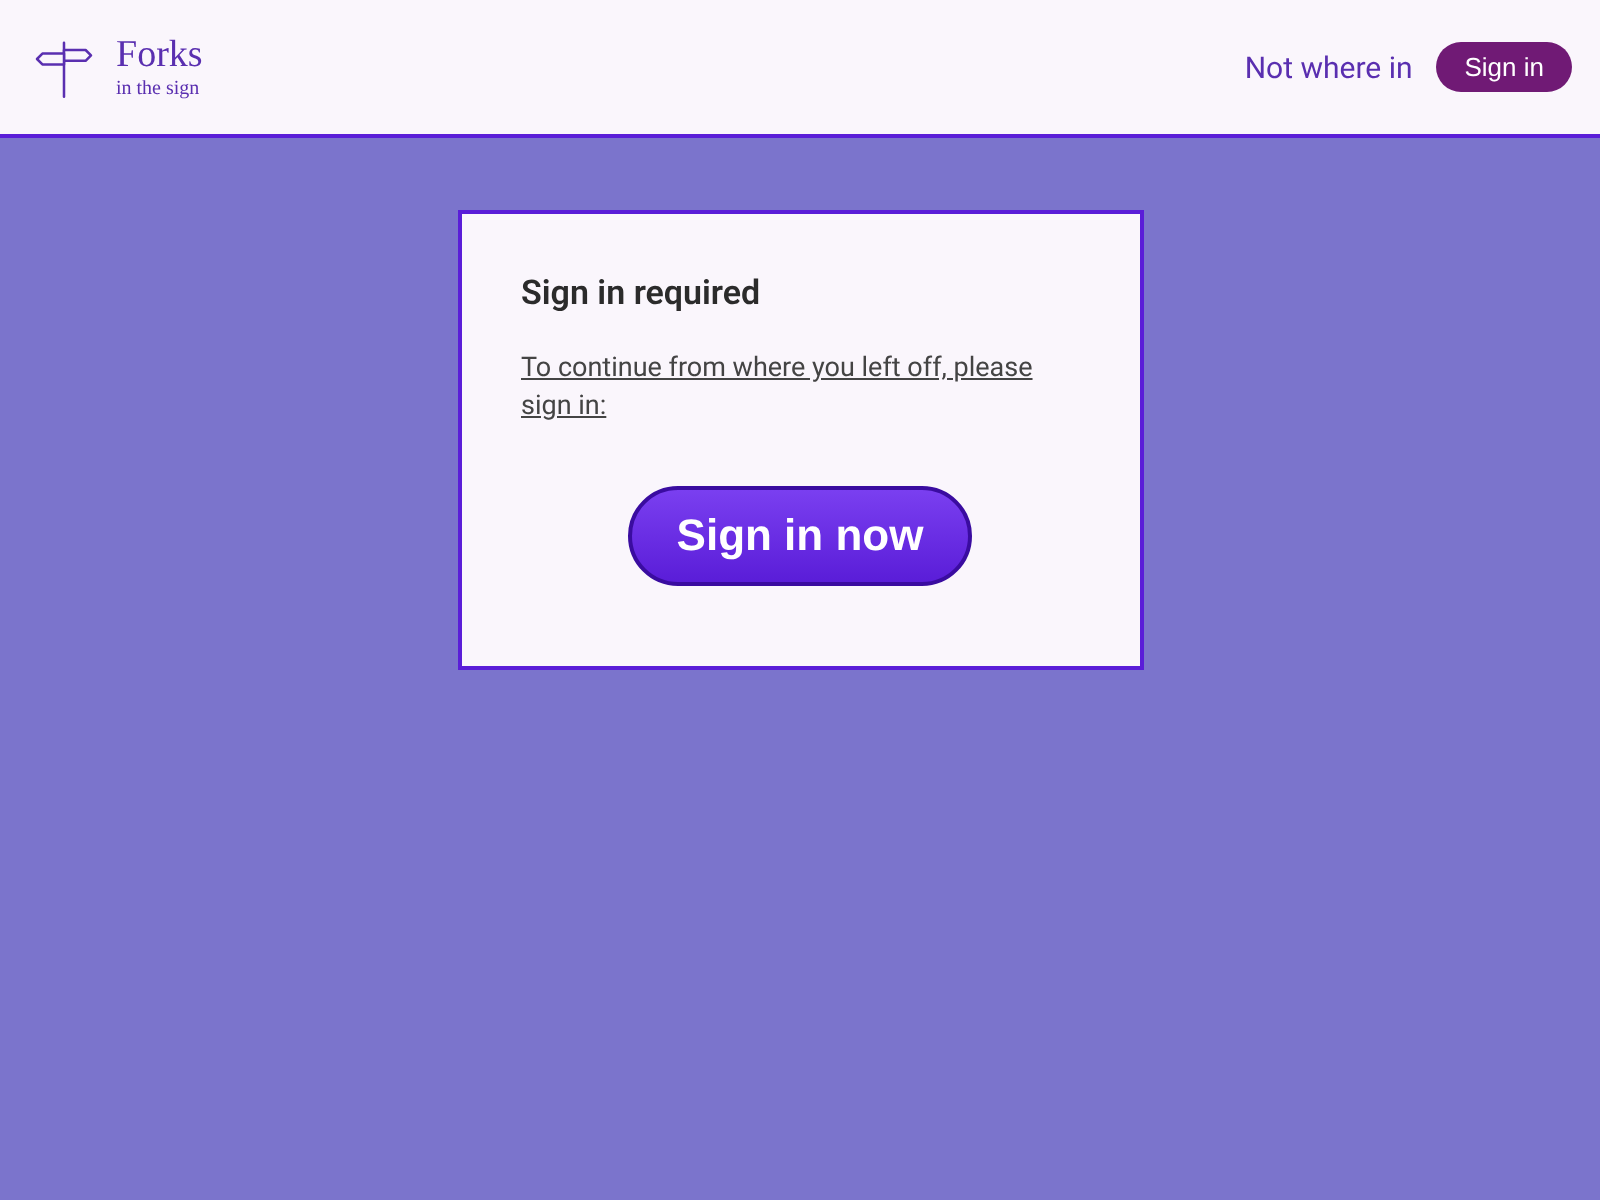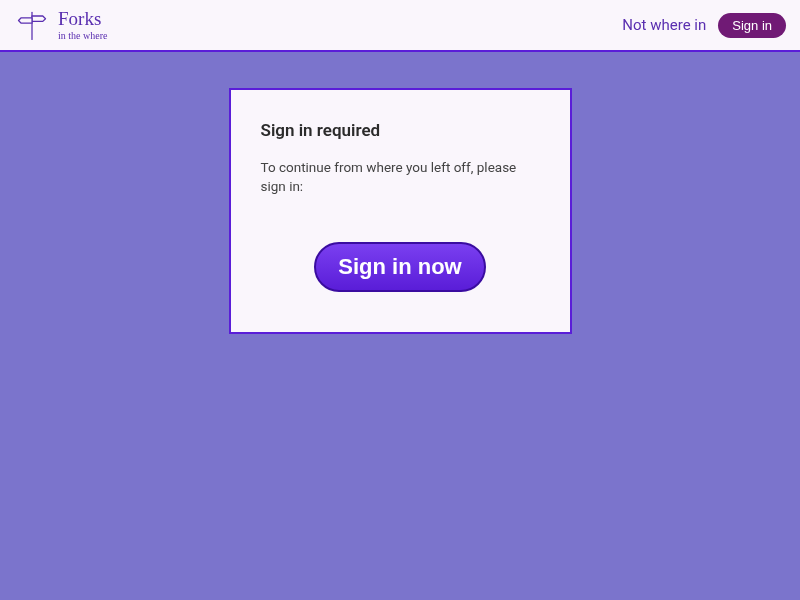--- a/index.html
+++ b/index.html
@@ -10,21 +10,21 @@
     body {
       width: 800px;
       height: 600px;
       font-family: -apple-system, BlinkMacSystemFont, "Segoe UI", Roboto, "Helvetica Neue", Arial, sans-serif;
       background: #7b74cc;
       overflow: hidden;
     }
     .header {
       background: #faf6fc;
       border-bottom: 2px solid #5a1dd8;
-      height: 52px;
+      height: 69px;
       display: flex;
       align-items: center;
       justify-content: space-between;
       padding: 0 14px;
     }
     .logo-wrap {
       display: flex;
       align-items: center;
       gap: 8px;
     }
@@ -83,21 +83,22 @@
     .card-title {
       color: #2b2b2b;
       font-size: 17px;
       font-weight: 600;
       margin-bottom: 18px;
     }
     .card-body {
       color: #444;
       font-size: 13.5px;
       line-height: 1.4;
-      margin-bottom: 46px;
+      margin-bottom: 30px;
+      text-decoration: underline;
     }
     .card-btn-wrap {
       display: flex;
       justify-content: center;
     }
     .cta {
       background: linear-gradient(to bottom, #7a3ff0, #5a1dd8);
       color: #fff;
       border: 2px solid #3a0ca0;
       border-radius: 26px;
@@ -116,21 +117,21 @@
       <svg viewBox="0 0 40 40" width="36" height="36">
         <g stroke="#5a2fb0" stroke-width="1.4" fill="none" stroke-linecap="round" stroke-linejoin="round">
           <line x1="20" y1="6" x2="20" y2="36"></line>
           <path d="M20 10 L32 10 L35 13 L32 16 L20 16 Z" fill="#faf6fc"></path>
           <path d="M20 12 L8 12 L5 15 L8 18 L20 18 Z" fill="#faf6fc"></path>
         </g>
       </svg>
     </span>
     <span class="logo-text">
       <span class="logo-title">Forks</span>
-      <span class="logo-sub">in the where</span>
+      <span class="logo-sub">in the sign</span>
     </span>
   </a>
   <div class="header-right">
     <span class="auth-status">Not where in</span>
     <button class="signin-pill">Sign in</button>
   </div>
 </header>
 
 <main class="main">
   <div class="card">

